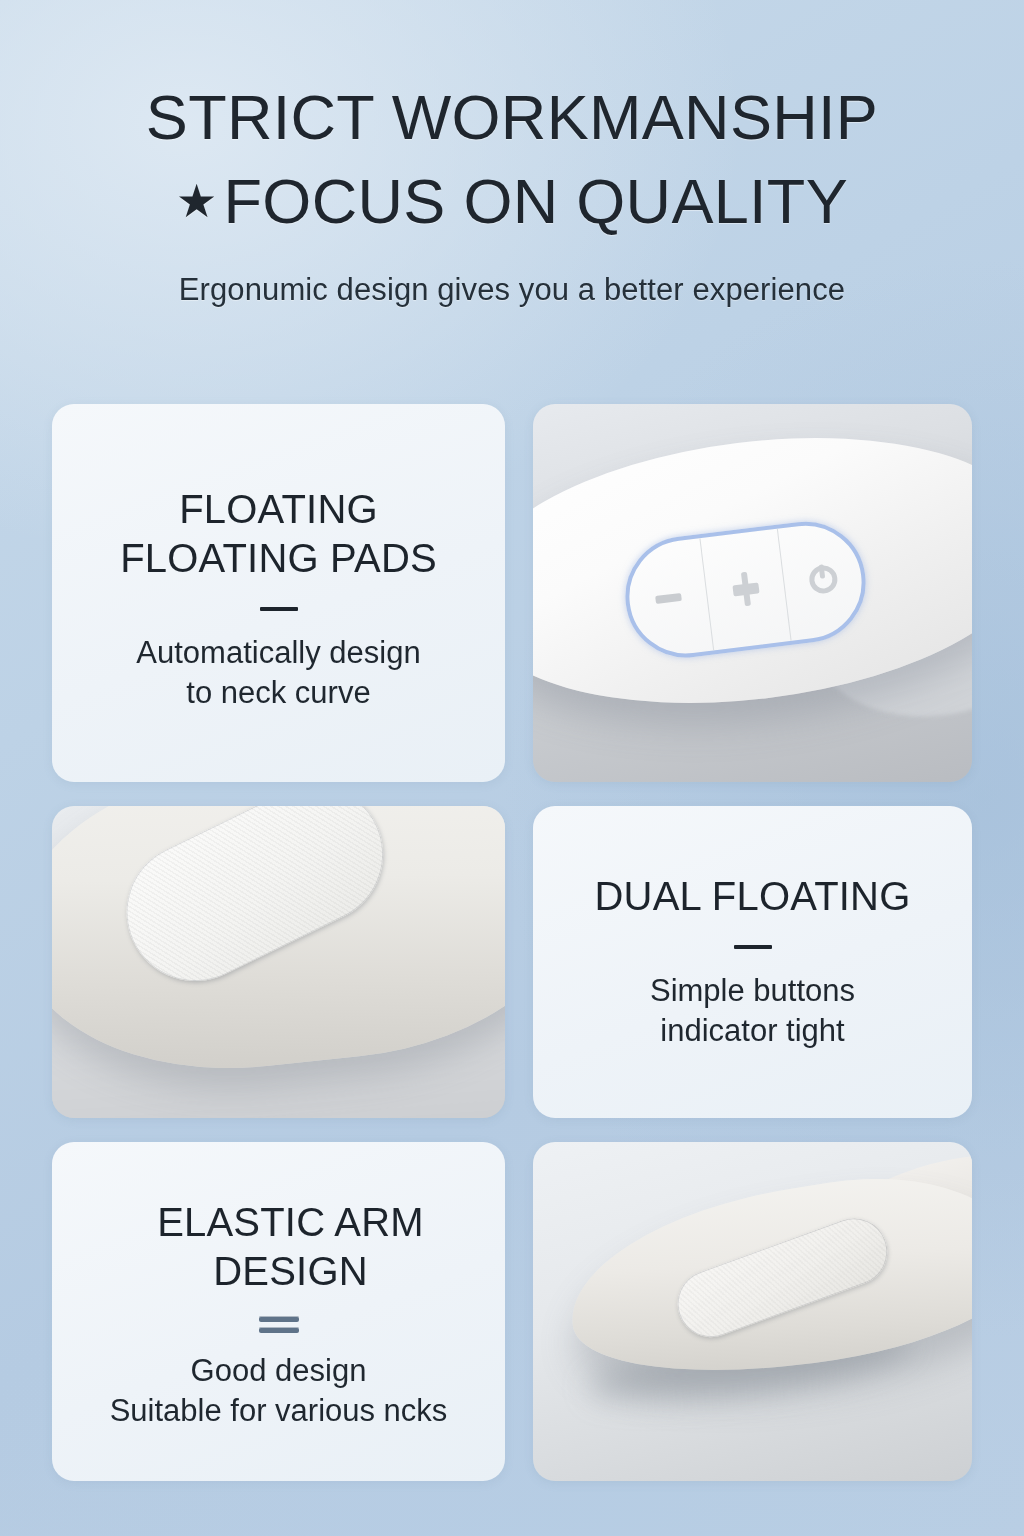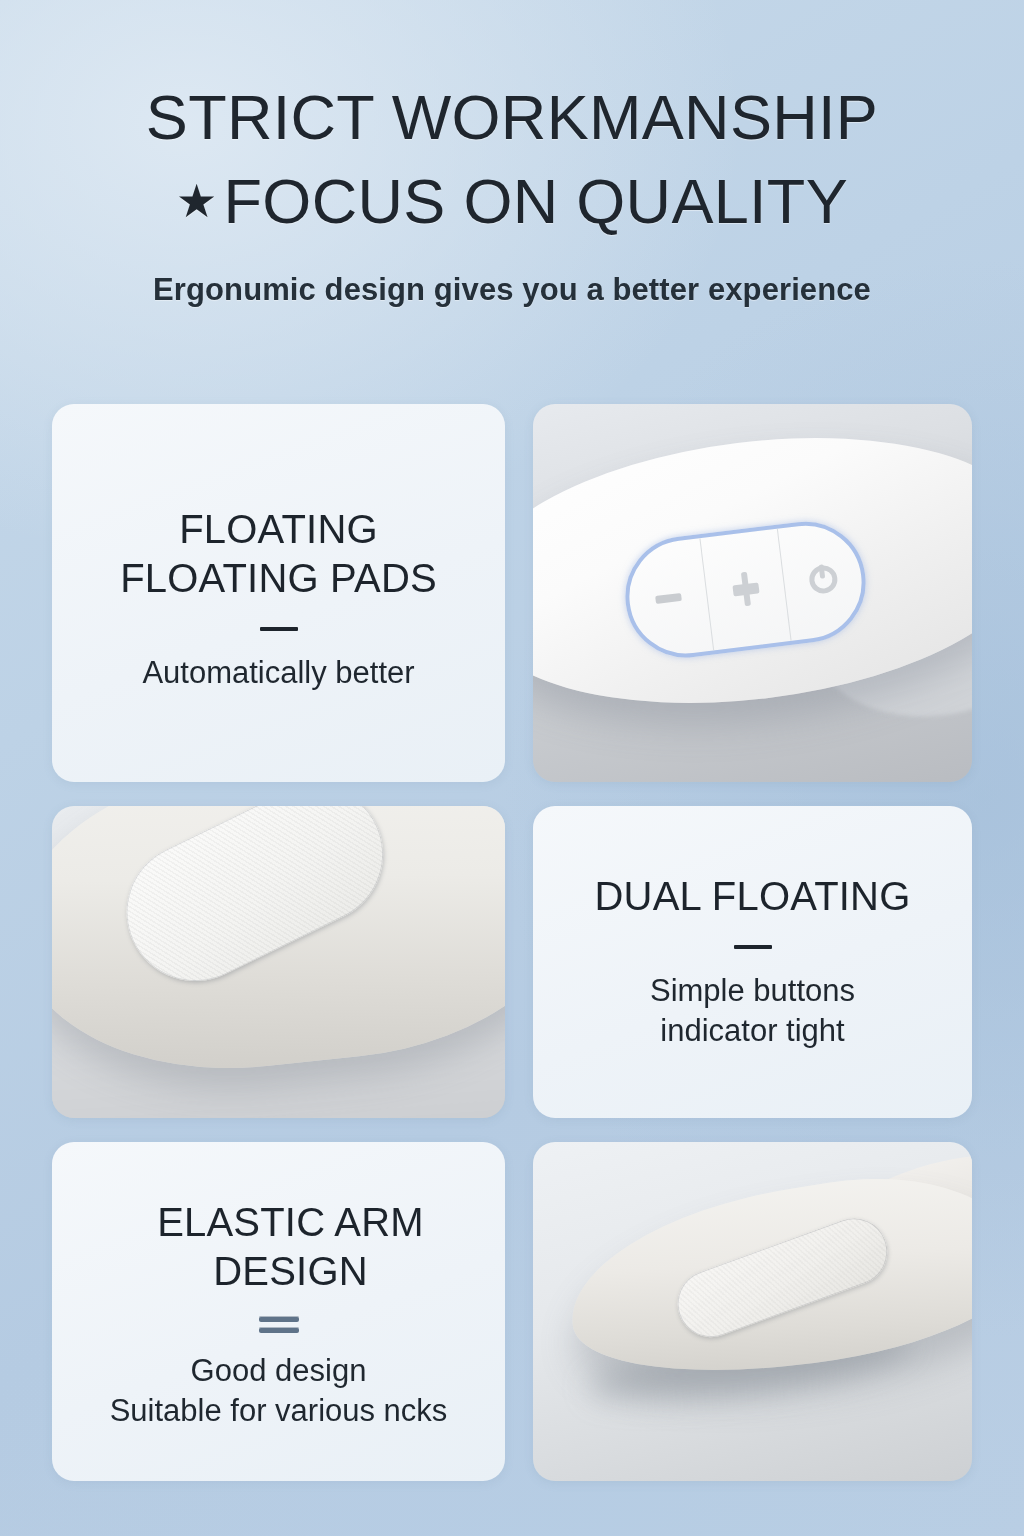--- a/index.html
+++ b/index.html
@@ -54,21 +54,21 @@
 
   .title-star {
     font-size: 46px;
     vertical-align: 6px;
     margin-right: 6px;
   }
 
   .subtitle {
     margin-top: 28px;
     font-size: 31px;
-    font-weight: 700;
+    font-weight: 400;
     color: #25303a;
     letter-spacing: 0.1px;
     text-shadow: 0 1px 1px rgba(255,255,255,0.4);
   }
 
   
   .grid {
     position: absolute;
     top: 404px;
     left: 52px;
@@ -350,21 +350,22 @@
   <div class="grid">
 
     <div class="cell">
       <div class="text-card card-1">
         <div class="card-title">
           <span>FLOATING</span><br>
           <span>FLOATING PADS</span>
         </div>
         <div class="card-divider"></div>
         <div class="card-desc">
-          <span class="l">Automatically better</span>
+          <span class="l">Automatically design</span>
+          <span class="l">to neck curve</span>
         </div>
       </div>
     </div>
 
     <div class="cell">
       <div class="photo-card photo-buttons">
         <div class="pb-blob2"></div>
         <div class="pb-blob"></div>
         <div class="pb-panel">
           <div class="pb-btn">

